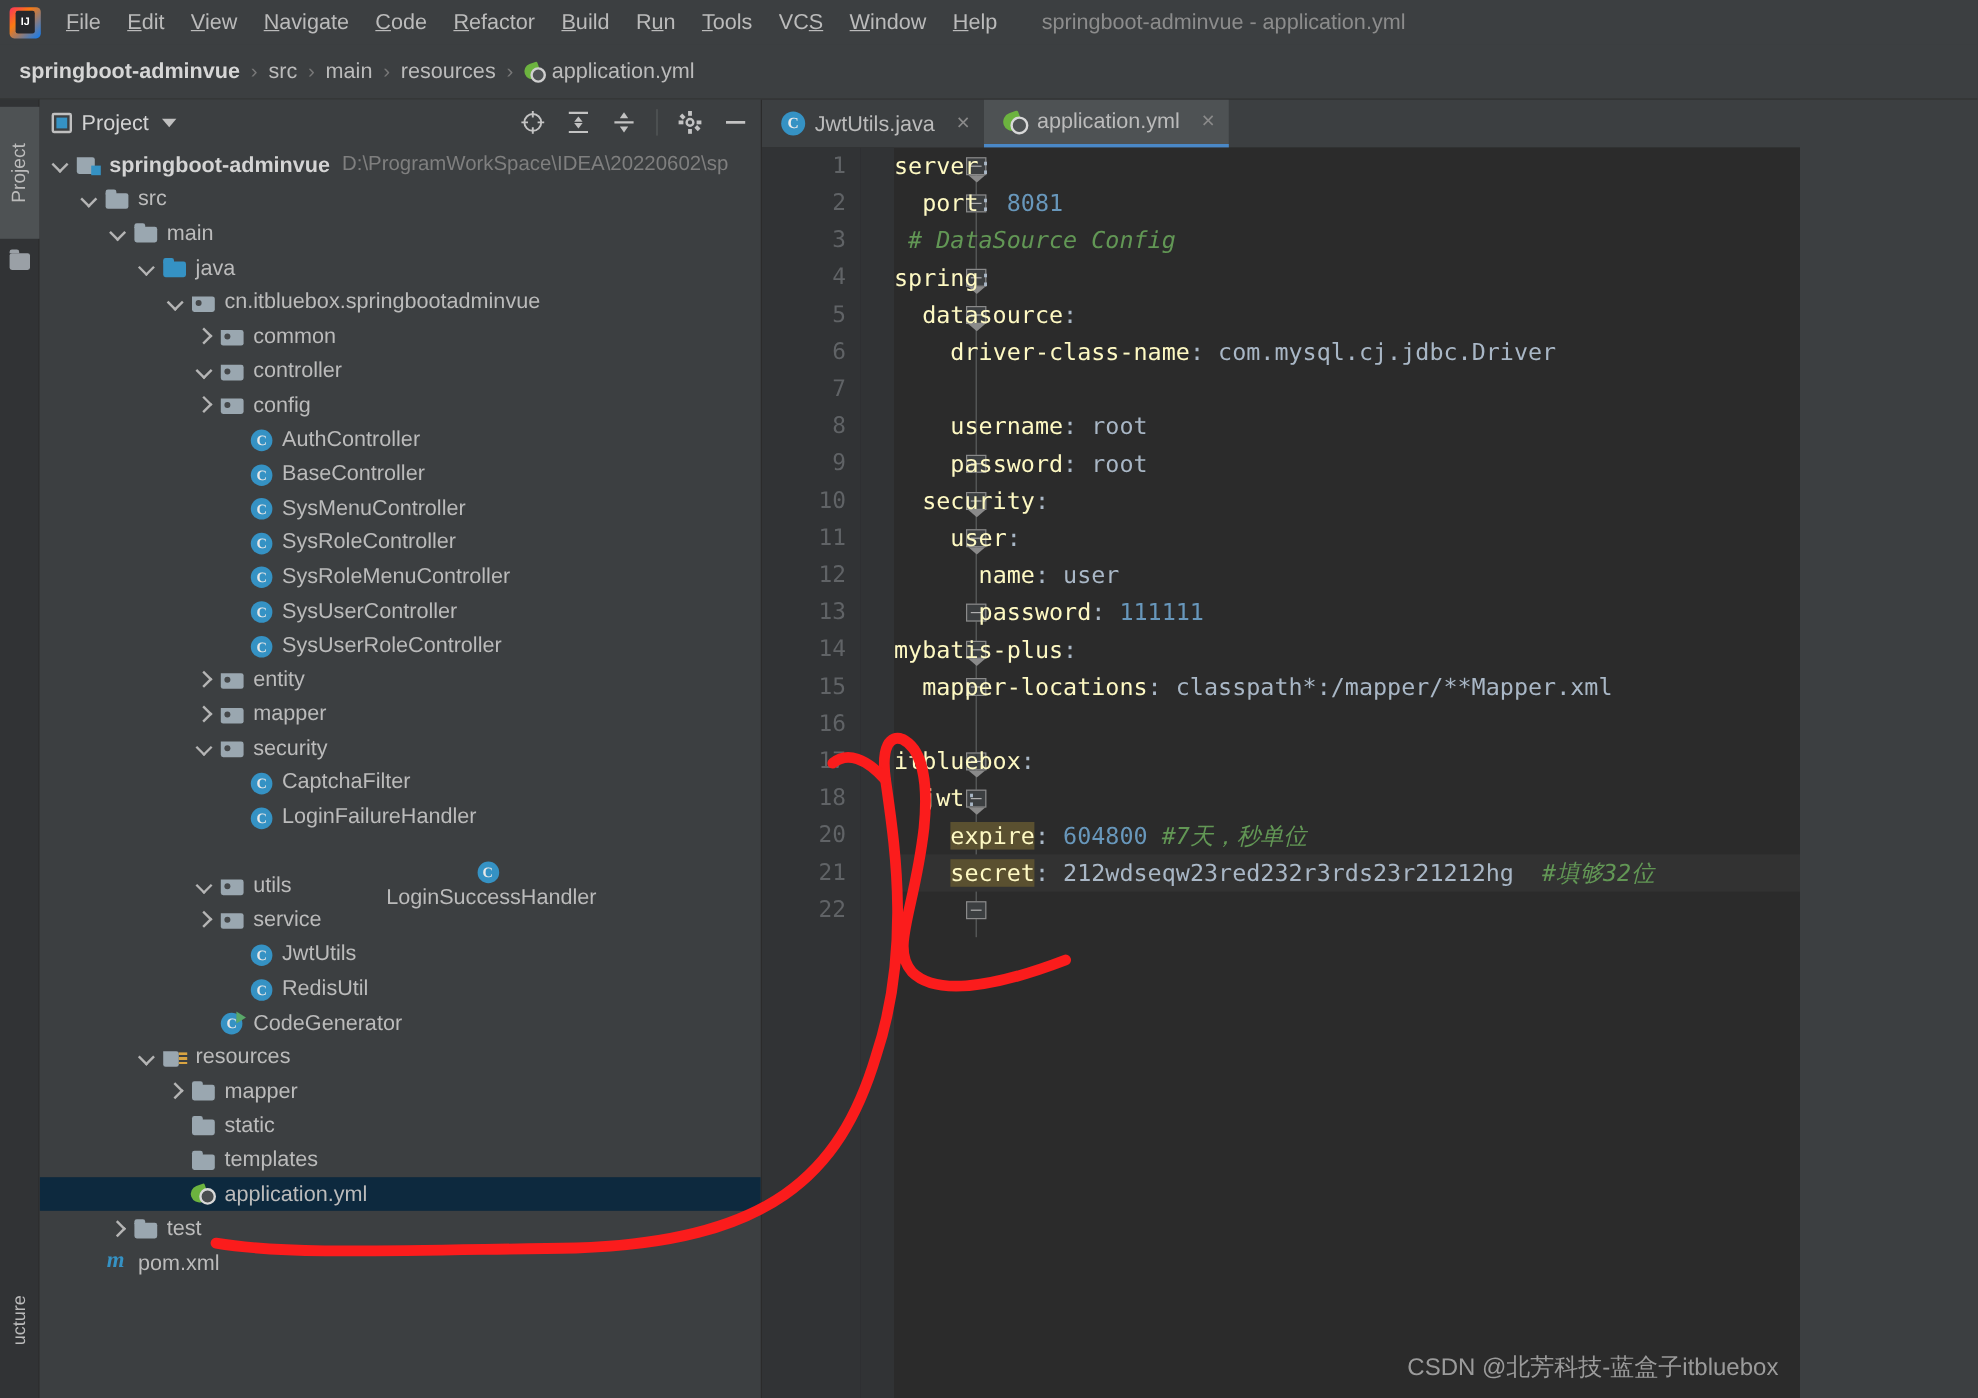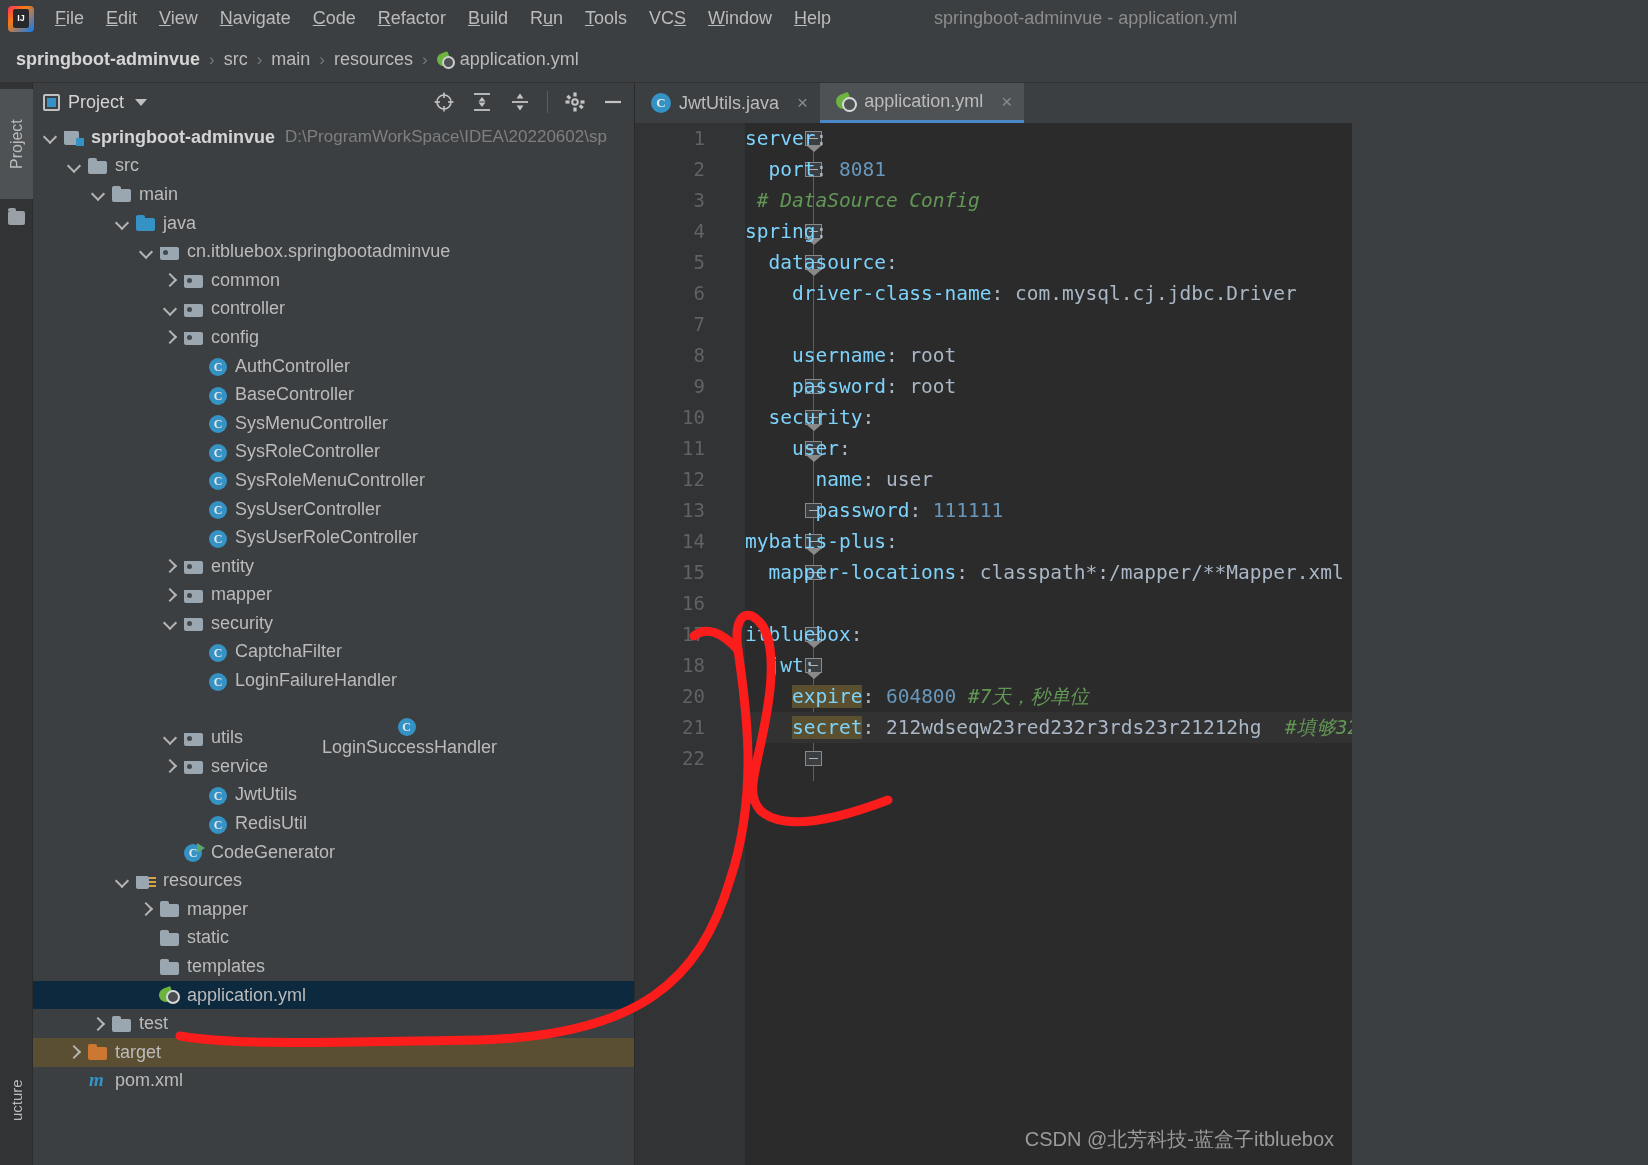--- a/index.html
+++ b/index.html
@@ -2,21 +2,21 @@
 <html><head>
 <meta charset="utf-8">
 <style>
   * { box-sizing: border-box; margin: 0; padding: 0; }
   html, body {
     width: 1648px; height: 1165px;
     background: #3c3f41;
     font-family: "Liberation Sans", sans-serif;
     overflow: hidden;
   }
-  .app { position: relative; width: 1352px; height: 1165px; background: #3c3f41; }
+  .app { position: relative; width: 1500px; height: 1165px; background: #3c3f41; }
 
   
   .menubar {
     position: absolute; top: 0; left: 0; width: 1648px; height: 37px;
     background: #3c3f41; display: flex; align-items: center;
   }
   .ij-logo {
     width: 26px; height: 26px; margin-left: 8px; margin-right: 10px;
     border-radius: 4px; position: relative; flex: none;
     background: linear-gradient(135deg, #fe315d 0%, #f97a12 35%, #087cfa 100%);
@@ -25,21 +25,21 @@
     content: "IJ"; position: absolute; left: 5px; top: 3px;
     width: 16px; height: 19px; background: #27282c; color: #fff;
     font-size: 9px; font-weight: bold; text-align: center; line-height: 19px;
     border-radius: 2px;
   }
   .menu-item {
     color: #bbbbbb; font-size: 18px; padding: 2px 11px; white-space: nowrap;
   }
   .menu-item u { text-decoration: underline; }
   .win-title {
-    color: #8c8c8c; font-size: 18px; margin-left: 92px; white-space: nowrap;
+    color: #8c8c8c; font-size: 18px; margin-left: 26px; white-space: nowrap;
   }
 
   
   .breadcrumb {
     position: absolute; top: 37px; left: 0; width: 1648px; height: 46px;
     background: #3c3f41; display: flex; align-items: center; padding-left: 16px;
     border-bottom: 1px solid #323232;
   }
   .crumb { color: #bbbbbb; font-size: 18px; white-space: nowrap; }
   .crumb.root { font-weight: bold; color: #d6d6d6; }
@@ -249,21 +249,21 @@
   .codelines { position: absolute; left: 110px; top: 0; right: 0; bottom: 0; }
   .ln {
     height: 31px; line-height: 31px; position: relative; white-space: pre;
   }
   .lnum {
     position: absolute; width: 82px; text-align: right; padding-right: 12px;
     color: #606366; font-size: 19px; line-height: 31px; height: 31px;
     font-family: "DejaVu Sans Mono", monospace;
   }
   .code-text { padding-left: 0px; }
-  .k-key { color: #7dd3fc; }
+  .k-key { color: #fef9c3; }
   .k-str { color: #a9b7c6; }
   .k-num { color: #6897bb; }
   .k-com { color: #629755; font-style: italic; }
   .k-pun { color: #a9b7c6; }
   .hl-key { background: #5a5030; }
   .line-hl { background: #323232; }
   .foldline {
     position: absolute; left: 96px; top: 10px; width: 1px; height: 648px; background: #5e6060;
   }
   .foldmark {
@@ -536,25 +536,20 @@
         <div class="row selected" style="padding-left: 104px;">
           <span class="arrow"></span>
           <span class="ico ymlfile"></span>
           <span class="node-label">application.yml</span>
         </div>
         <div class="row" style="padding-left: 56px;">
           <span class="arrow closed"></span>
           <span class="ico folder"></span>
           <span class="node-label">test</span>
         </div>
-        <div class="row highlight-target" style="padding-left: 32px;">
-          <span class="arrow closed"></span>
-          <span class="ico folder folder-orange"></span>
-          <span class="node-label">target</span>
-        </div>
         <div class="row" style="padding-left: 32px;">
           <span class="arrow"></span>
           <span class="ico maven"></span>
           <span class="node-label">pom.xml</span>
         </div>
       </div>
   </div>
 
   <div class="editor">
     <div class="tabbar" id="tabbar">

